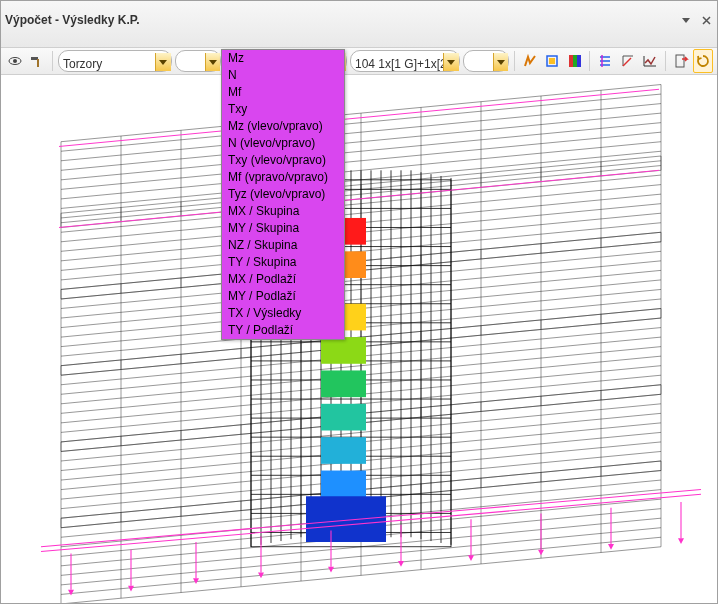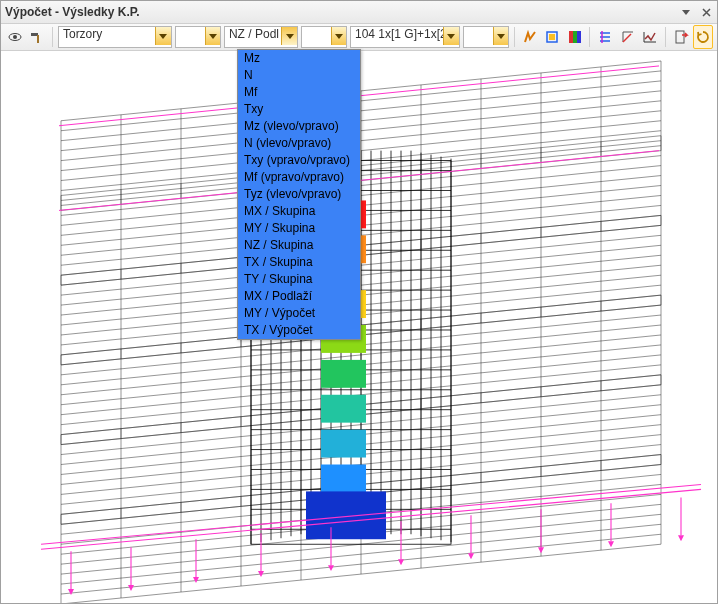--- a/index.html
+++ b/index.html
@@ -1,38 +1,38 @@
 <!DOCTYPE html>
 <html><head>
 <meta charset="utf-8">
 <style>
   html,body{margin:0;padding:0;width:718px;height:604px;font-family:"Segoe UI",Tahoma,Arial,sans-serif;font-size:12px;background:#fff;overflow:hidden}
   .window{width:718px;height:604px;border:1px solid #a0a0a0;box-sizing:border-box;position:relative;display:flex;flex-direction:column}
-  .titlebar{background:linear-gradient(#f7f7f7,#e9e9e9);height:22px;display:flex;align-items:center;border-bottom:1px solid #cfcfcf;padding:0 4px}
+  .titlebar{background:linear-gradient(#f7f7f7,#e9e9e9);height:22px;display:flex;align-items:flex-start;border-bottom:1px solid #cfcfcf;padding:12px 4px}
   .titlebar .title{color:#333;font-weight:bold;font-size:12px;flex:1}
   .titlebar .twin{width:14px;height:14px;margin-left:6px;display:inline-flex;align-items:center;justify-content:center;color:#666}
   .toolbar{background:linear-gradient(#fafafa,#ececec);height:26px;display:flex;align-items:center;border-bottom:1px solid #cfcfcf;padding:0 4px;gap:3px}
   .tbtn{width:22px;height:22px;border:1px solid transparent;display:inline-flex;align-items:center;justify-content:center;border-radius:2px}
   .sep{width:1px;height:20px;background:#cfcfcf;margin:0 2px}
-  .combo{height:20px;border:1px solid #b5b5b5;background:#fff;display:inline-flex;align-items:flex-start;border-radius:0}
+  .combo{height:20px;border:1px solid #b5b5b5;background:#fff;display:inline-flex;align-items:flex-end;border-radius:10px}
   .combo .val{padding:0 4px;color:#333;white-space:nowrap;overflow:hidden}
   .combo .arrow{width:16px;height:18px;background:linear-gradient(#fef3c7,#f6c64c);display:flex;align-items:center;justify-content:center;border-left:1px solid #d6a52b}
   .combo .arrow svg{pointer-events:none}
   .combo.small{width:44px}
   .combo.small .val{width:24px}
   .combo.med{width:112px}
   .combo.med .val{width:92px}
   .combo.sel{width:72px}
   .combo.sel .val{width:52px}
   .combo.lc{width:108px}
   .combo.lc .val{width:88px}
   .combo.open .arrow{background:linear-gradient(#f6c64c,#fef3c7)}
   .canvas{flex:1;position:relative;background:#fff;overflow:hidden}
   .model{position:absolute;left:0;top:0;width:100%;height:100%}
-  .dropdown{position:absolute;left:236px;top:48px;width:122px;background:#3b82f6;border:1px solid #8a8a8a;box-shadow:1px 1px 3px rgba(0,0,0,.25);z-index:20}
+  .dropdown{position:absolute;left:220px;top:48px;width:122px;background:#d946ef;border:1px solid #8a8a8a;box-shadow:1px 1px 3px rgba(0,0,0,.25);z-index:20}
   .dropdown .item{padding:1px 6px;color:#000;height:15px;line-height:15px;white-space:nowrap}
   .dropdown .item.sel{background:#1e90ff;color:#fff}
 </style>
 </head>
 <body>
 
 <div class="window">
 
   <div class="titlebar">
     <span class="title">Výpočet - Výsledky K.P.</span>
@@ -238,26 +238,26 @@
     </svg>
   </div>
 
   <div class="dropdown" id="dd">
       <div class="item">Mz</div>
       <div class="item">N</div>
       <div class="item">Mf</div>
       <div class="item">Txy</div>
       <div class="item">Mz (vlevo/vpravo)</div>
       <div class="item">N (vlevo/vpravo)</div>
-      <div class="item">Txy (vpravo/vpravo)</div>
+      <div class="item">Txy (vlevo/vpravo)</div>
       <div class="item">Mf (vpravo/vpravo)</div>
       <div class="item">Tyz (vlevo/vpravo)</div>
       <div class="item">MX / Skupina</div>
       <div class="item">MY / Skupina</div>
       <div class="item">NZ / Skupina</div>
-      <div class="item">TX / Skupina</div>
       <div class="item">TY / Skupina</div>
       <div class="item">MX / Podlaží</div>
-      <div class="item">MY / Výpočet</div>
-      <div class="item">TX / Výpočet</div>
+      <div class="item">MY / Podlaží</div>
+      <div class="item">TX / Výsledky</div>
+      <div class="item">TY / Podlaží</div>
     </div>
 
 </div>
 
 </body></html>

